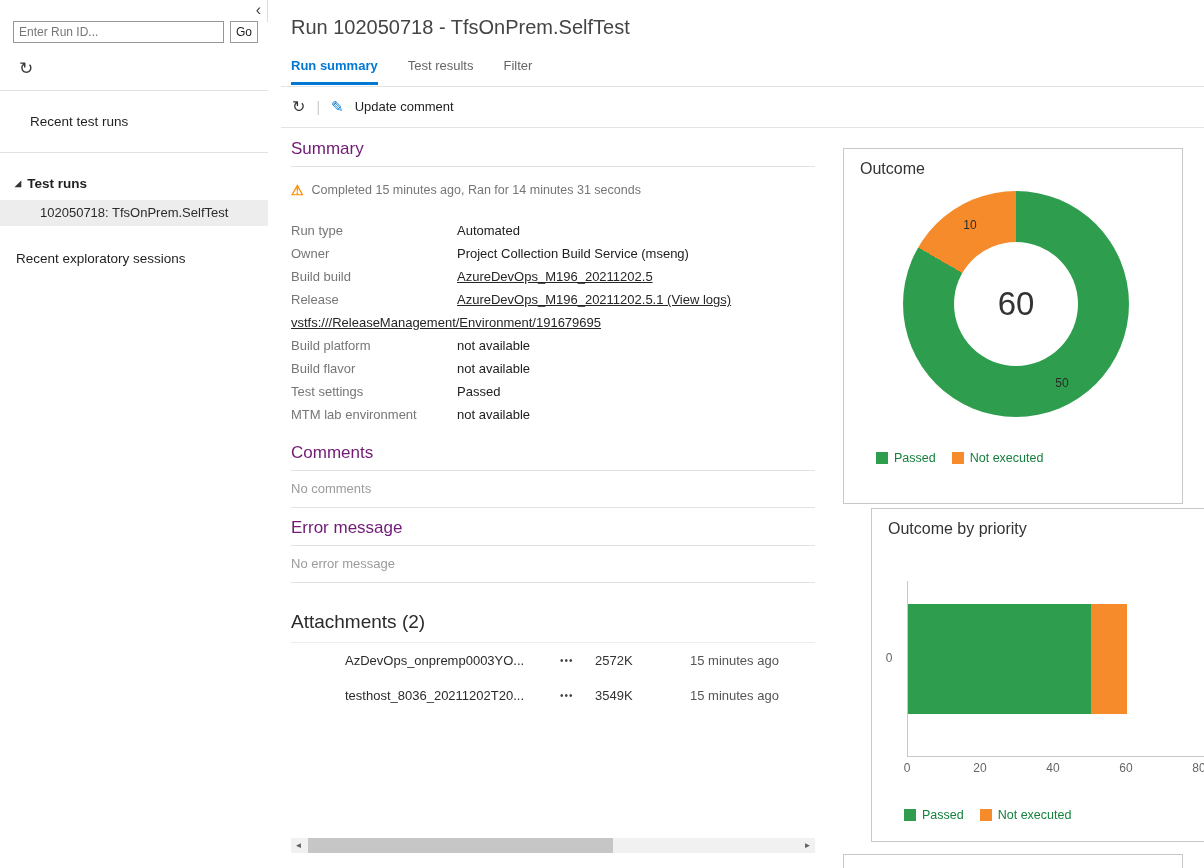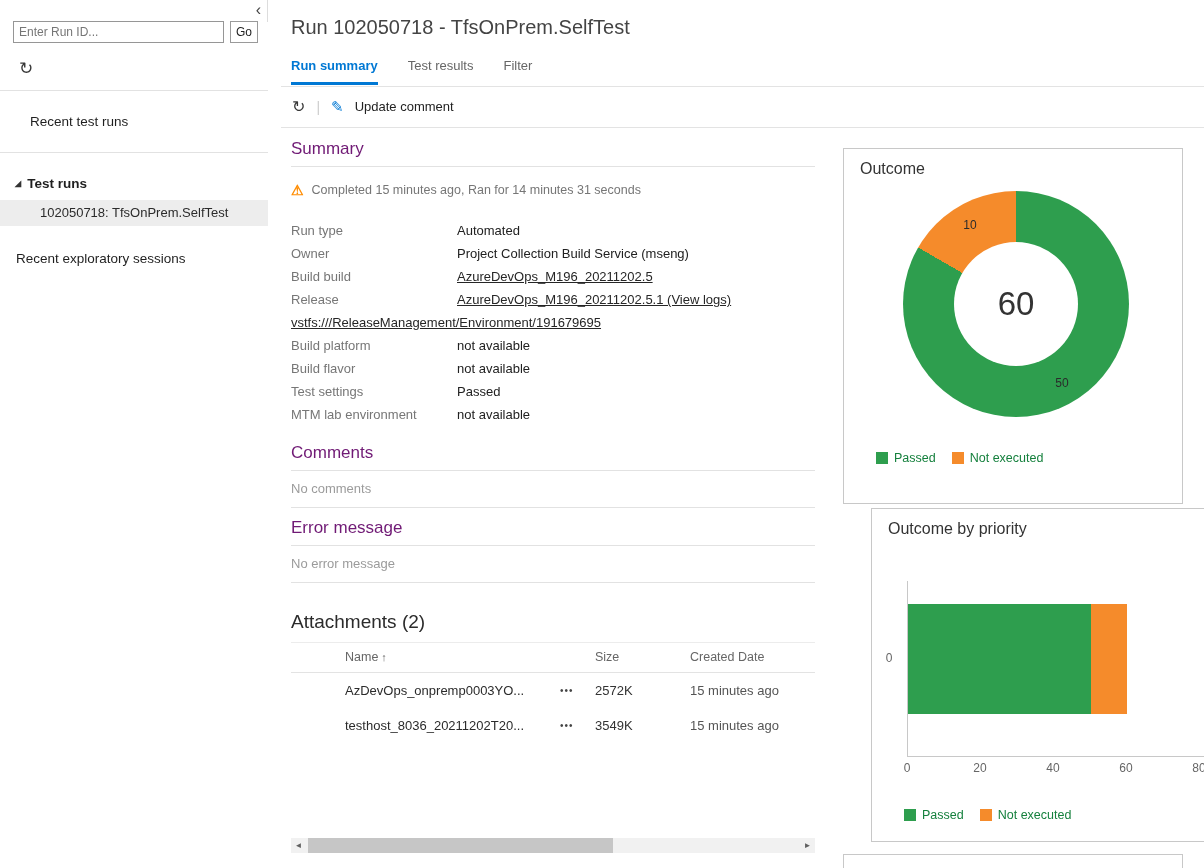--- a/index.html
+++ b/index.html
@@ -202,28 +202,20 @@
     <div class="empty">No comments</div>
     <div class="divider" style="margin-top:0;"></div>
 
     <div class="section-h h-error">Error message</div>
     <div class="divider"></div>
     <div class="empty">No error message</div>
     <div class="divider" style="margin-top:0;"></div>
 
     <div class="h-attach">Attachments (2)</div>
     <div class="att-headline"></div>
-    <div class="att-head">
-      <span class="ah-name">
-        <span>Name</span><span class="sort-arrow">↑</span>
-      </span>
-      <span class="ah-dots"></span>
-      <span class="ah-size">Size</span>
-      <span>Created Date</span>
-    </div>
 
     <div class="att-row">
       <span class="att-name">AzDevOps_onpremp0003YO...</span>
       <span class="att-dots">•••</span>
       <span class="att-size">2572K</span>
       <span class="att-date">15 minutes ago</span>
     </div>
     <div class="att-row">
       <span class="att-name">testhost_8036_20211202T20...</span>
       <span class="att-dots">•••</span>

